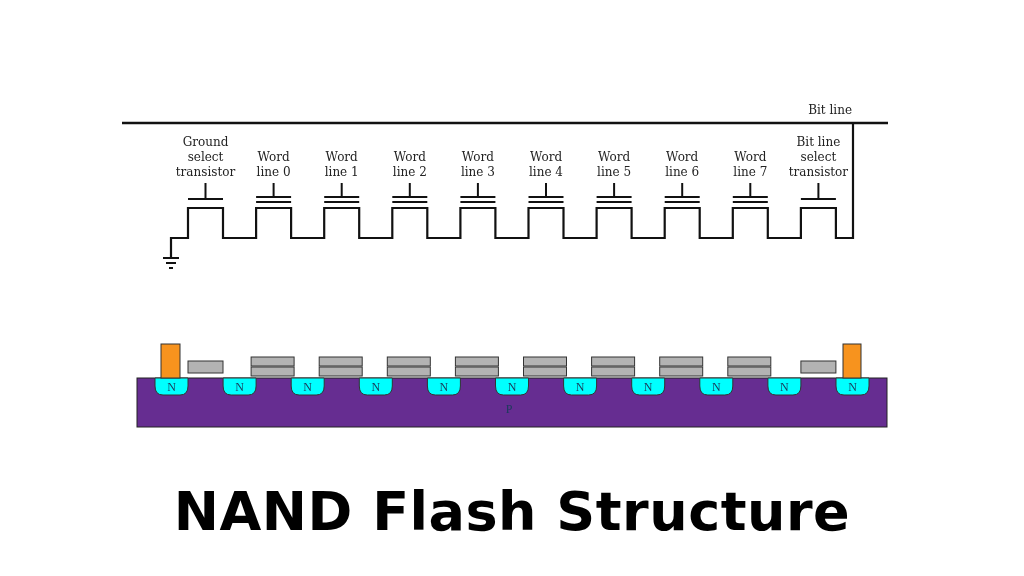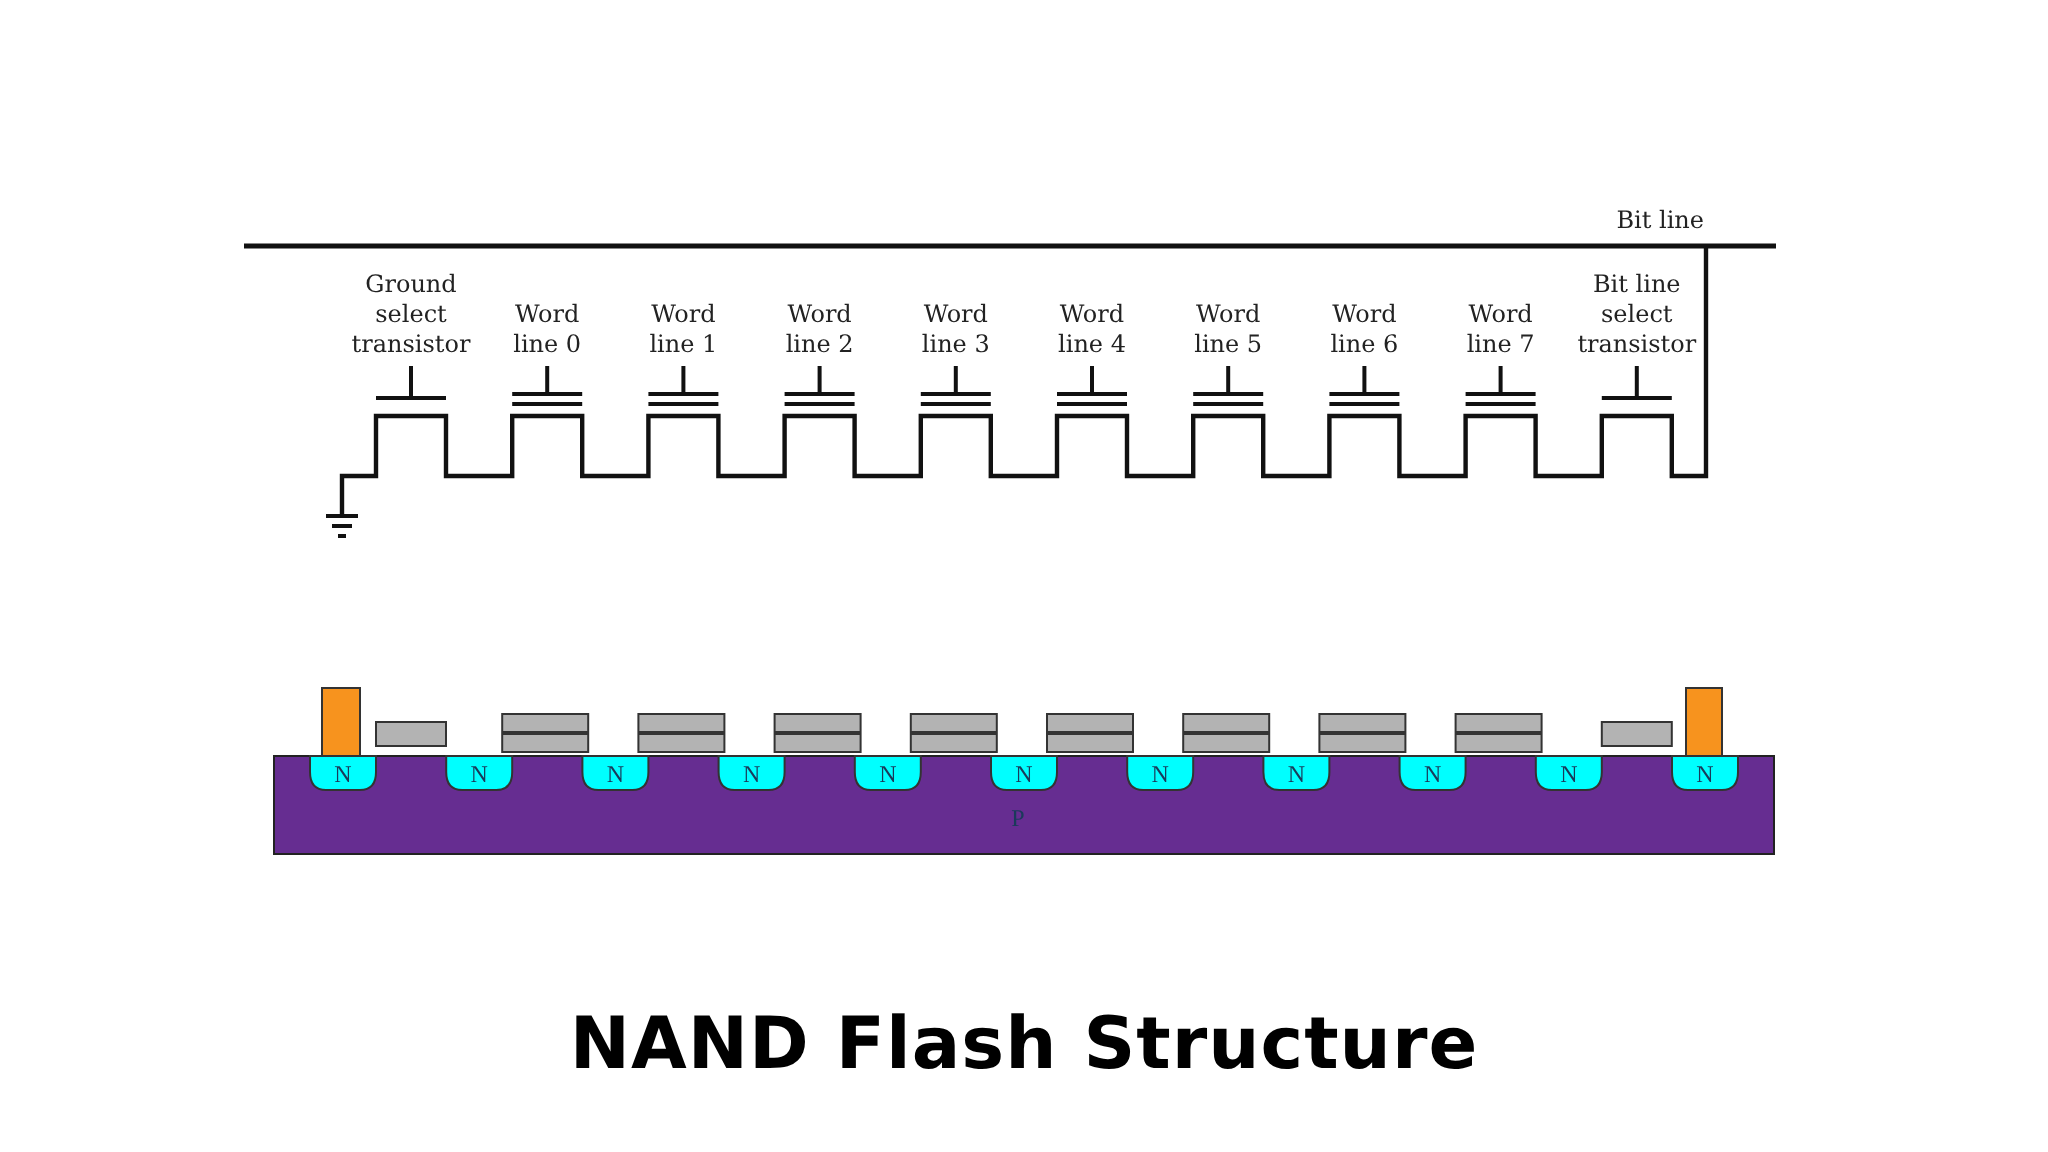--- a/index.html
+++ b/index.html
@@ -1,23 +1,23 @@
 <!DOCTYPE html>
 <html><head>
 <meta charset="utf-8">
 <style>
   html, body { margin: 0; padding: 0; background: #ffffff; }
   body { width: 1024px; height: 576px; position: relative; overflow: hidden; }
   #diagram { position: absolute; left: 0; top: 0; width: 1024px; height: 576px; }
   .lbl { font-family: "DejaVu Serif", "Liberation Serif", serif; font-size: 12px; fill: #222; }
   .nlbl { font-family: "Liberation Serif", "DejaVu Serif", serif; font-size: 12px; fill: #1a3a5a; }
   .title {
-    position: absolute; left: 0; width: 1024px; top: 502px; text-align: center;
+    position: absolute; left: 0; width: 1024px; top: 480px; text-align: center;
     font-family: "DejaVu Sans", "Liberation Sans", sans-serif; font-weight: bold;
-    font-size: 36px; color: #000; letter-spacing: 0.5px;
+    font-size: 54px; color: #000; letter-spacing: 0.5px;
   }
 </style>
 </head>
 <body>
 
 <svg id="diagram" xmlns="http://www.w3.org/2000/svg" width="1024" height="576" viewBox="0 0 1024 576">
   <g id="schematic">
     <line x1="122" y1="123" x2="888" y2="123" stroke="#111" stroke-width="2.5"></line>
     <text id="bitline-label" class="lbl" x="852" y="114" text-anchor="end">Bit line</text>
     <g id="schematic-body">

